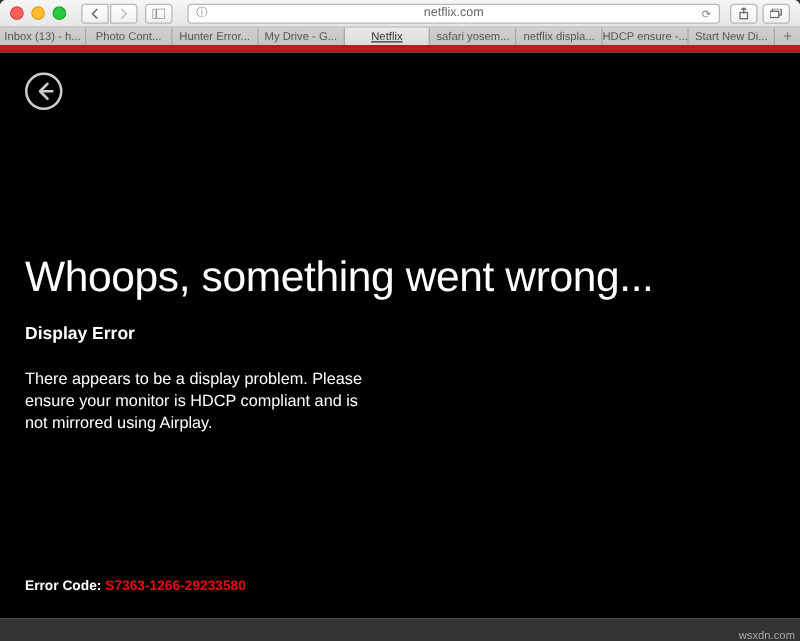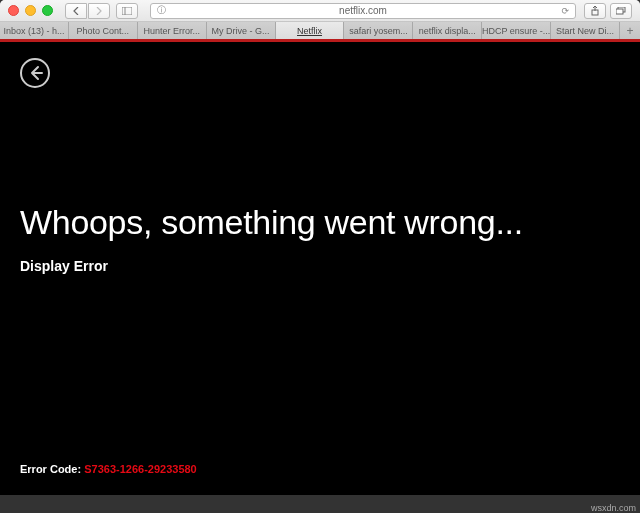--- a/index.html
+++ b/index.html
@@ -71,21 +71,21 @@
       border: 1px solid #b8b8b8;
       background: linear-gradient(#fff, #f0f0f0);
       border-radius: 3px;
       display: flex; align-items: center; justify-content: center;
       font-size: 9px; color: #666;
     }
     .tabbar {
       height: 20px;
       display: flex;
       background: #c0c0c0;
-      border-bottom: 3px solid #b91c1c;
+      border-bottom: 6px solid #b91c1c;
     }
     .tab {
       flex: 1;
       border-right: 1px solid #a8a8a8;
       display: flex;
       align-items: center;
       justify-content: center;
       font-size: 9px;
       color: #555;
       background: linear-gradient(#d0d0d0, #c4c4c4);
@@ -253,20 +253,21 @@
 
       <div class="back-circle">
         <svg viewBox="0 0 16 16">
             <path d="M11 2 L5 8 L11 14 M5 8 H15" fill="none" stroke="#ccc" stroke-width="2" stroke-linecap="round" stroke-linejoin="round"></path>
           </svg>
       </div>
 
       <div class="msg">
         <h1>Whoops, something went wrong...</h1>
         <h2>Display Error</h2>
+        <p>There appears to be a display problem. Please ensure your monitor is HDCP compliant and is not mirrored using Airplay.</p>
       </div>
 
       <div class="err-line">
         <span class="err-label">Error Code: </span><span class="err-code">S7363-1266-29233580</span>
       </div>
 
     </div>
   </div>
 </div>
 

